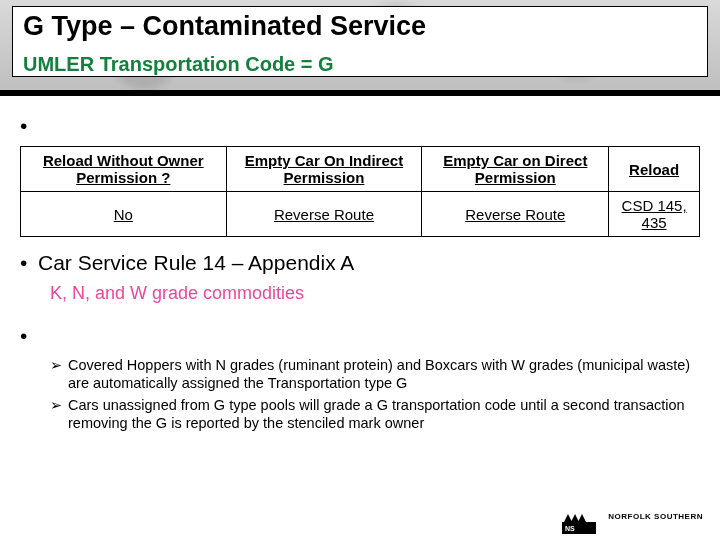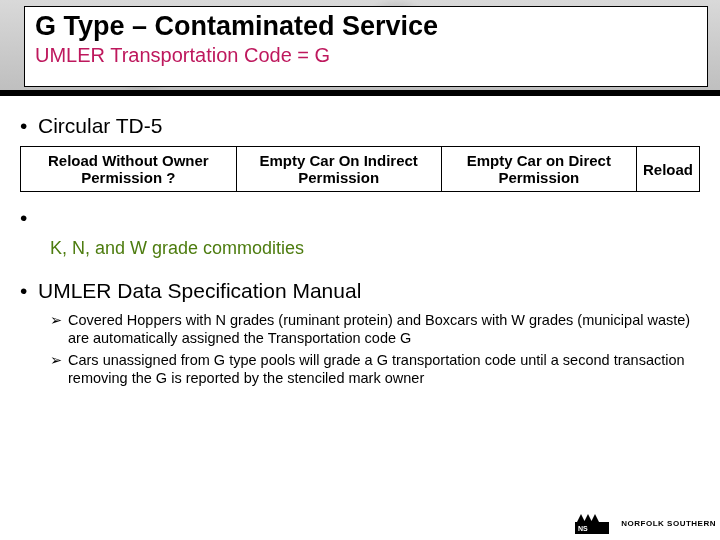--- a/index.html
+++ b/index.html
@@ -12,81 +12,86 @@
   }
   .header-bg::before {
     content: ""; position: absolute; inset: 0;
     background:
       radial-gradient(circle at 20% 60%, rgba(120,120,120,0.25) 0 30px, transparent 40px),
       radial-gradient(circle at 55% 40%, rgba(120,120,120,0.2) 0 28px, transparent 38px),
       radial-gradient(circle at 80% 55%, rgba(120,120,120,0.2) 0 25px, transparent 35px);
     filter: blur(1px);
   }
   .title-block {
-    position: absolute; top: 6px; left: 24px; right: 12px;
-    background: #fff; border: 1px solid #000; padding: 4px 10px 19px 10px;
+    position: absolute; top: 6px; left: 12px; right: 12px;
+    background: #fff; border: 1px solid #000; padding: 4px 10px 0 10px;
   }
   .title { font-size: 27px; font-weight: bold; color: #000; line-height: 1.15; }
-  .subtitle { font-size: 20px; font-weight: normal; color: #be185d; margin-top: 2px; }
+  .subtitle { font-size: 20px; font-weight: bold; color: #15803d; margin-top: 11px; }
   .divider { position: absolute; top: 90px; left: 0; width: 720px; height: 6px; background: #000; }
   .content { position: absolute; top: 108px; left: 20px; right: 20px; }
   .b1 { font-size: 21px; color: #000; margin: 6px 0 8px 0; display: flex; }
   .b1 .dot { width: 18px; flex: 0 0 18px; }
-  .b2 { font-size: 18px; color: #4d7c0f; margin: 2px 0 20px 30px; }
+  .b2 { font-size: 18px; color: #ec4899; margin: 2px 0 20px 30px; }
   .b3 { font-size: 14.5px; color: #000; margin: 4px 0 4px 30px; display: flex; line-height: 1.25; }
   .b3 .arrow { width: 18px; flex: 0 0 18px; }
-  table { width: 100%; border-collapse: collapse; margin: 2px 0 14px 0; }
+  table { width: 100%; border-collapse: collapse; margin: 2px 0 14px 0; text-decoration: underline; }
   th, td { border: 1px solid #000; padding: 5px 6px; text-align: center; font-size: 15px; }
   th { font-weight: bold; }
-  .footer { position: absolute; bottom: 6px; right: 4px; display: flex; align-items: center; gap: 12px; }
+  .footer { position: absolute; bottom: 6px; right: 17px; display: flex; gap: 12px; }
   .footer-text { font-size: 8px; letter-spacing: 0.5px; color: #000; font-weight: bold; }
   .ns-logo { width: 34px; height: 22px; position: relative; }
   .ns-logo svg { width: 34px; height: 22px; }
 </style>
 </head>
 <body>
 
 <div class="slide">
   <div class="header-bg"></div>
   <div class="title-block">
     <div class="title">G Type – Contaminated Service</div>
     <div class="subtitle">UMLER Transportation Code = G</div>
   </div>
   <div class="divider"></div>
 
   <div class="content">
 
     <div class="b1">
       <span class="dot">•</span>
-      <span>Circular TD-5</span>
     </div>
 
     <table>
       <tbody>
           <tr>
         <th>Reload  Without Owner Permission ?</th>
         <th>Empty Car On Indirect Permission</th>
         <th>Empty Car on Direct Permission</th>
         <th>Reload</th>
       </tr>
+      <tr>
+        <td>No</td>
+        <td>Reverse Route</td>
+        <td>Reverse Route</td>
+        <td>CSD 145, 435</td>
+      </tr>
     </tbody>
       </table>
 
     <div class="b1">
       <span class="dot">•</span>
+      <span>Car Service Rule 14 – Appendix A</span>
     </div>
     <div class="b2">K, N, and W grade commodities</div>
 
     <div class="b1" style="margin-top:14px;">
       <span class="dot">•</span>
-      <span>UMLER Data Specification Manual</span>
     </div>
     <div class="b3">
       <span class="arrow">➢</span>
-      <span>Covered Hoppers with N grades (ruminant protein) and Boxcars with W grades (municipal waste) are automatically assigned the Transportation code G</span>
+      <span>Covered Hoppers with N grades (ruminant protein) and Boxcars with W grades (municipal waste) are automatically assigned the Transportation type G</span>
     </div>
     <div class="b3">
       <span class="arrow">➢</span>
       <span>Cars unassigned from G type pools will grade a G transportation code until a second transaction removing the G is reported by the stenciled mark owner</span>
     </div>
 
   </div>
 
   <div class="footer">
     <div class="ns-logo">

